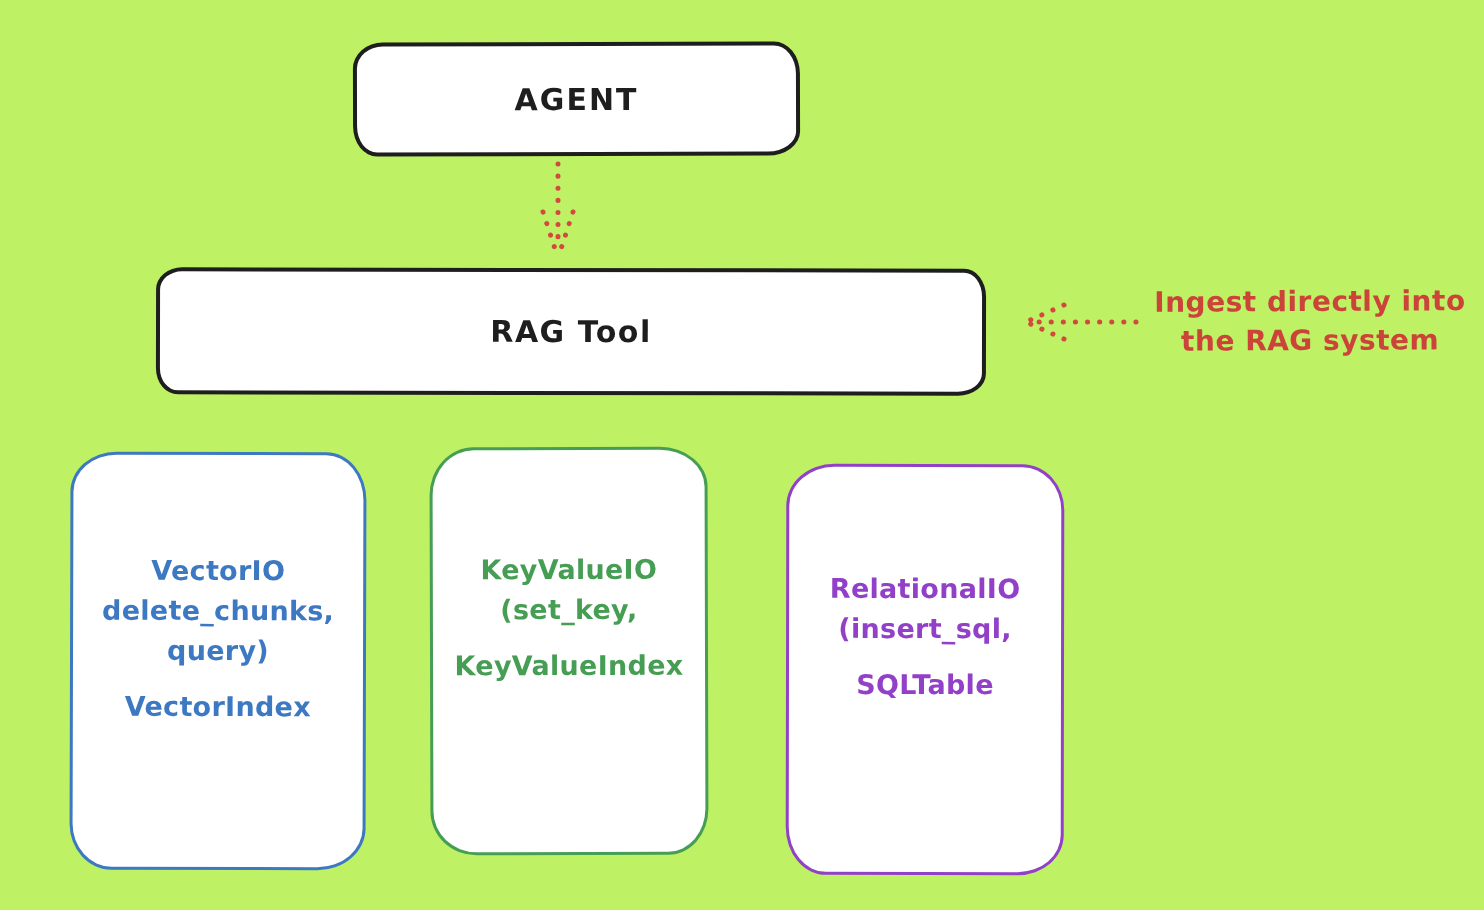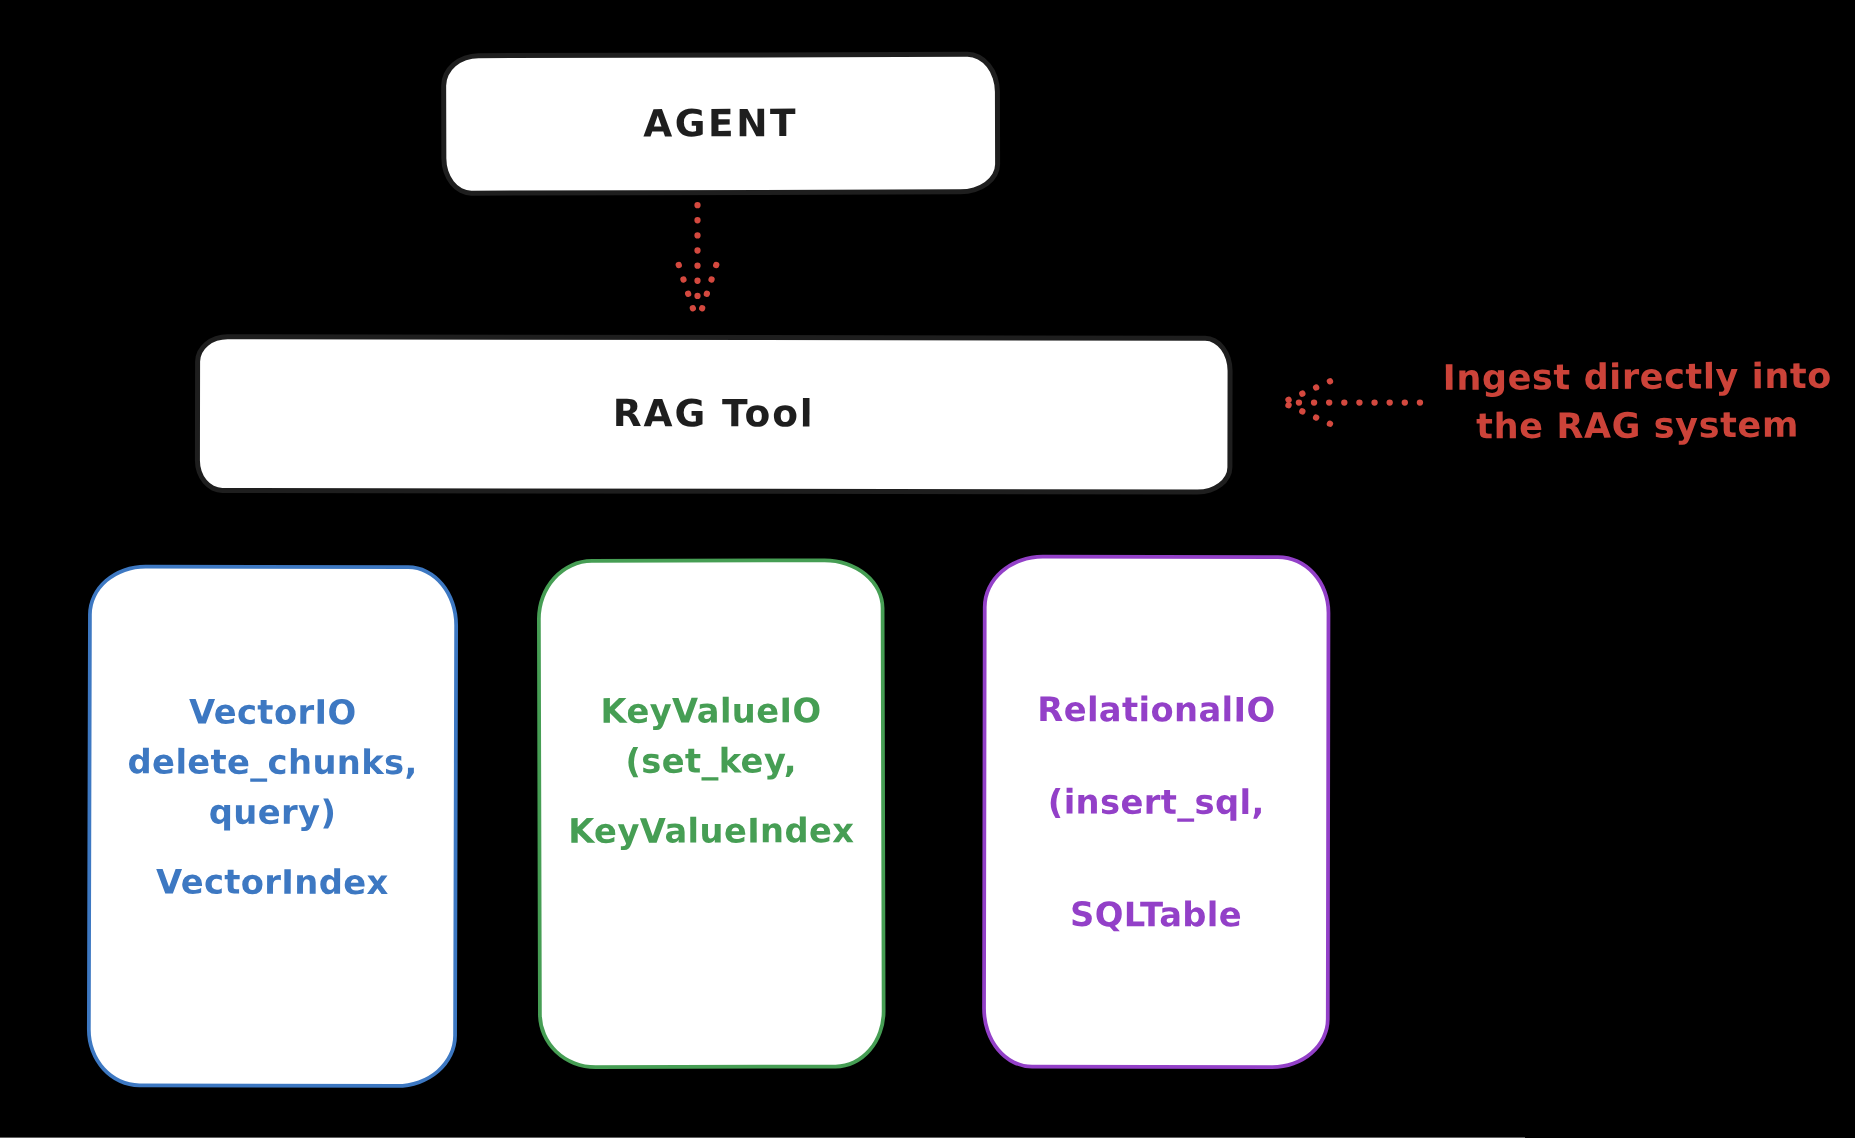--- a/index.html
+++ b/index.html
@@ -5,21 +5,21 @@
   * { margin: 0; padding: 0; box-sizing: border-box; }
   html, body { background: #ffffff; }
   body {
     font-family: "DejaVu Sans", "Liberation Sans", sans-serif;
     width: 1484px; height: 910px;
     overflow: hidden;
   }
   .canvas {
     position: relative;
     width: 1484px; height: 910px;
-    background: #000000;
+    background: #bef264;
   }
 
   
   .node {
     position: absolute;
     border: 4px solid #1e1e1e;
     background: #ffffff;
     display: flex;
     align-items: center;
     justify-content: center;
@@ -92,26 +92,25 @@
     transform: rotate(0.15deg);
   }
   .io-green {
     left: 430px; top: 447px; width: 278px; height: 408px;
     border-color: #469e54; color: #469e54;
     border-radius: 44px 48px 40px 46px / 48px 40px 46px 44px;
     padding-top: 100px;
     transform: rotate(-0.15deg);
   }
   .io-purple {
-    left: 786px; top: 444px; width: 278px; height: 411px;
+    left: 786px; top: 464px; width: 278px; height: 411px;
     border-color: #9340c8; color: #9340c8;
     border-radius: 48px 42px 46px 40px / 42px 46px 40px 48px;
     padding-top: 102px;
     transform: rotate(0.1deg);
-    gap: 34px;
   }
   .io-box span { display: block; text-align: right; }
 </style>
 </head>
 <body>
 
 <div class="canvas">
 
   <div class="node agent-box">
     <span>AGENT</span>

